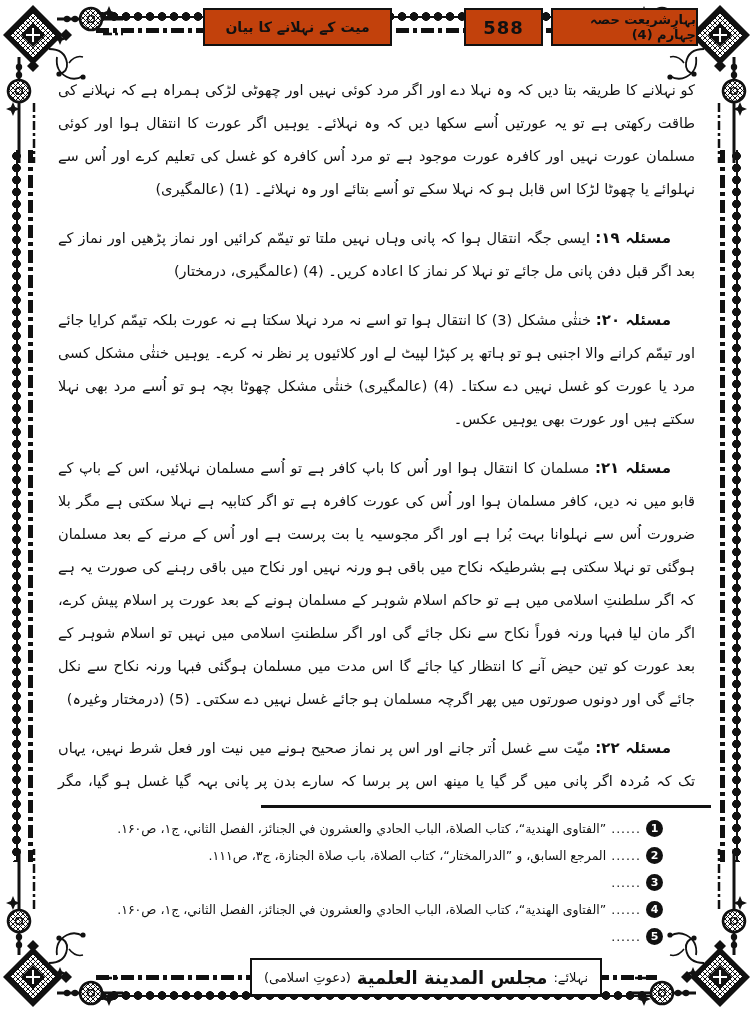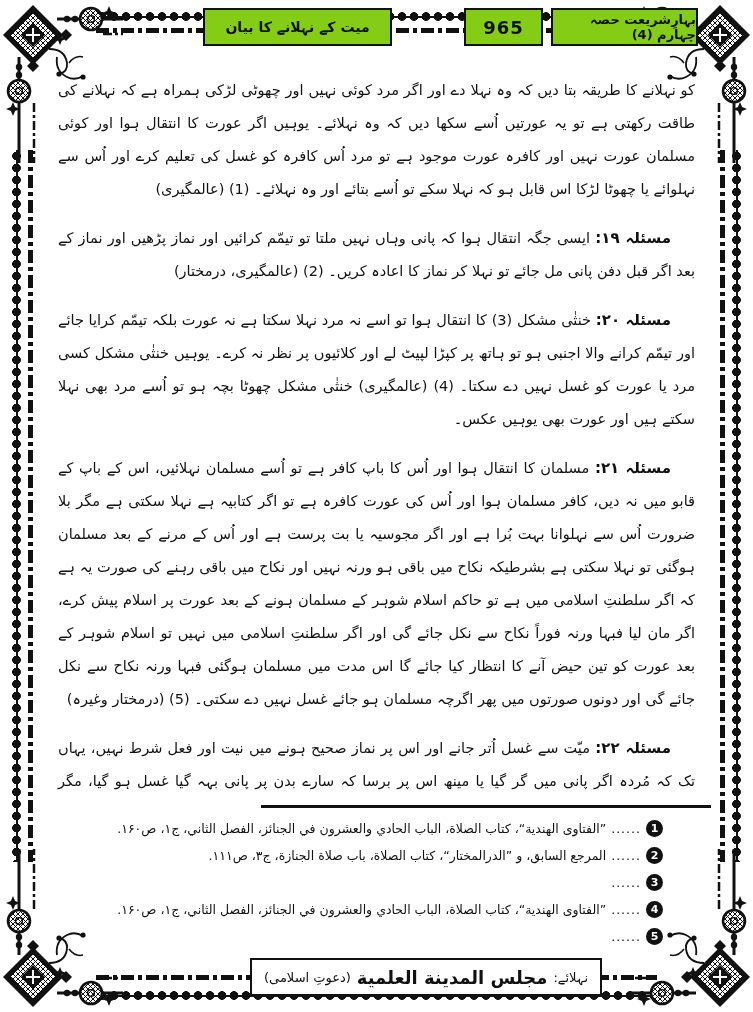--- a/index.html
+++ b/index.html
@@ -27,21 +27,21 @@
   #bead-left{left:12px;top:150px;bottom:150px}
   #dash-left{left:28px;top:150px;bottom:150px}
   #bead-right{right:12px;top:150px;bottom:150px}
   #dash-right{right:28px;top:150px;bottom:150px}
   .corner{position:absolute;width:120px;height:160px;z-index:2;}
   .tl{left:3px;top:3px}
   .tr{right:3px;top:3px;transform:scaleX(-1)}
   .bl{left:3px;bottom:3px;transform:scaleY(-1)}
   .br{right:3px;bottom:3px;transform:scale(-1,-1)}
   
-  .hbox{position:absolute;top:8px;height:38px;background:#84cc16;border:2.5px solid #111;
+  .hbox{position:absolute;top:8px;height:38px;background:#c2410c;border:2.5px solid #111;
     z-index:5;display:flex;align-items:center;justify-content:center;
     font-weight:bold;direction:rtl;box-sizing:border-box;}
   #box-book{left:551px;width:147px;font-size:13px}
   #box-page{left:464px;width:79px;font-size:18px;letter-spacing:1px}
   #box-chapter{left:203px;width:189px;font-size:14px}
   #box-footer{position:absolute;left:250px;top:958px;height:38px;padding:0 12px;
     display:flex;gap:6px;align-items:center;border:2.5px solid #111;background:#fff;
     z-index:5;direction:rtl;font-size:13px;box-sizing:border-box;}
   #box-footer .pub{font-weight:bold;font-size:18px}
   
@@ -118,30 +118,30 @@
       <use href="#corner"></use>
     </svg>
   <svg class="corner br" viewBox="0 0 120 160">
       <use href="#corner"></use>
     </svg>
 
   <div class="hbox" id="box-book">
     <span>بہارِشریعت حصہ چہارم (4)</span>
   </div>
   <div class="hbox" id="box-page">
-    <span>965</span>
+    <span>588</span>
   </div>
   <div class="hbox" id="box-chapter">
     <span>میت کے نہلانے کا بیان</span>
   </div>
 
   <div id="content">
     <div class="paras">
       <p><span>کو نہلانے کا طریقہ بتا دیں کہ وہ نہلا دے اور اگر مرد کوئی نہیں اور چھوٹی لڑکی ہمراہ ہے کہ نہلانے کی طاقت رکھتی ہے تو یہ عورتیں اُسے سکھا دیں کہ وہ نہلائے۔ یوہیں اگر عورت کا انتقال ہوا اور کوئی مسلمان عورت نہیں اور کافرہ عورت موجود ہے تو مرد اُس کافرہ کو غسل کی تعلیم کرے اور اُس سے نہلوائے یا چھوٹا لڑکا اس قابل ہو کہ نہلا سکے تو اُسے بتائے اور وہ نہلائے۔ (1) (عالمگیری)</span></p>
-      <p class="masla"><b class="mlabel">مسئلہ ۱۹:</b> <span>ایسی جگہ انتقال ہوا کہ پانی وہاں نہیں ملتا تو تیمّم کرائیں اور نماز پڑھیں اور نماز کے بعد اگر قبل دفن پانی مل جائے تو نہلا کر نماز کا اعادہ کریں۔ (2) (عالمگیری، درمختار)</span></p>
+      <p class="masla"><b class="mlabel">مسئلہ ۱۹:</b> <span>ایسی جگہ انتقال ہوا کہ پانی وہاں نہیں ملتا تو تیمّم کرائیں اور نماز پڑھیں اور نماز کے بعد اگر قبل دفن پانی مل جائے تو نہلا کر نماز کا اعادہ کریں۔ (4) (عالمگیری، درمختار)</span></p>
       <p class="masla"><b class="mlabel">مسئلہ ۲۰:</b> <span>خنثٰی مشکل (3) کا انتقال ہوا تو اسے نہ مرد نہلا سکتا ہے نہ عورت بلکہ تیمّم کرایا جائے اور تیمّم کرانے والا اجنبی ہو تو ہاتھ پر کپڑا لپیٹ لے اور کلائیوں پر نظر نہ کرے۔ یوہیں خنثٰی مشکل کسی مرد یا عورت کو غسل نہیں دے سکتا۔ (4) (عالمگیری) خنثٰی مشکل چھوٹا بچہ ہو تو اُسے مرد بھی نہلا سکتے ہیں اور عورت بھی یوہیں عکس۔</span></p>
       <p class="masla"><b class="mlabel">مسئلہ ۲۱:</b> <span>مسلمان کا انتقال ہوا اور اُس کا باپ کافر ہے تو اُسے مسلمان نہلائیں، اس کے باپ کے قابو میں نہ دیں، کافر مسلمان ہوا اور اُس کی عورت کافرہ ہے تو اگر کتابیہ ہے نہلا سکتی ہے مگر بلا ضرورت اُس سے نہلوانا بہت بُرا ہے اور اگر مجوسیہ یا بت پرست ہے اور اُس کے مرنے کے بعد مسلمان ہوگئی تو نہلا سکتی ہے بشرطیکہ نکاح میں باقی ہو ورنہ نہیں اور نکاح میں باقی رہنے کی صورت یہ ہے کہ اگر سلطنتِ اسلامی میں ہے تو حاکم اسلام شوہر کے مسلمان ہونے کے بعد عورت پر اسلام پیش کرے، اگر مان لیا فبہا ورنہ فوراً نکاح سے نکل جائے گی اور اگر سلطنتِ اسلامی میں نہیں تو اسلام شوہر کے بعد عورت کو تین حیض آنے کا انتظار کیا جائے گا اس مدت میں مسلمان ہوگئی فبہا ورنہ نکاح سے نکل جائے گی اور دونوں صورتوں میں پھر اگرچہ مسلمان ہو جائے غسل نہیں دے سکتی۔ (5) (درمختار وغیرہ)</span></p>
       <p class="masla"><b class="mlabel">مسئلہ ۲۲:</b> <span>میّت سے غسل اُتر جانے اور اس پر نماز صحیح ہونے میں نیت اور فعل شرط نہیں، یہاں تک کہ مُردہ اگر پانی میں گر گیا یا مینھ اس پر برسا کہ سارے بدن پر پانی بہہ گیا غسل ہو گیا، مگر زندوں پر جو غسلِ میّت واجب ہے یہ اس وقت بری الذّمہ ہوں گے کہ نہلائیں، لہٰذا اگر مردہ پانی میں ملا تو بہ نیت غسل اُسے تین بار پانی میں حرکت دے دیں کہ غسل مسنون ادا ہو جائے اور ایک بار حرکت دی تو واجب ادا ہو گیا مگر سنّت کا مطالبہ رہا اور بلا نیت نہلانے سے بری الذّمہ ہو جائیں گے مگر</span></p>
     </div>
 
     <div class="fn-sep"></div>
 
     <div class="footnotes">
       <div class="fn-row">
         <span class="fn-badge">1</span>

